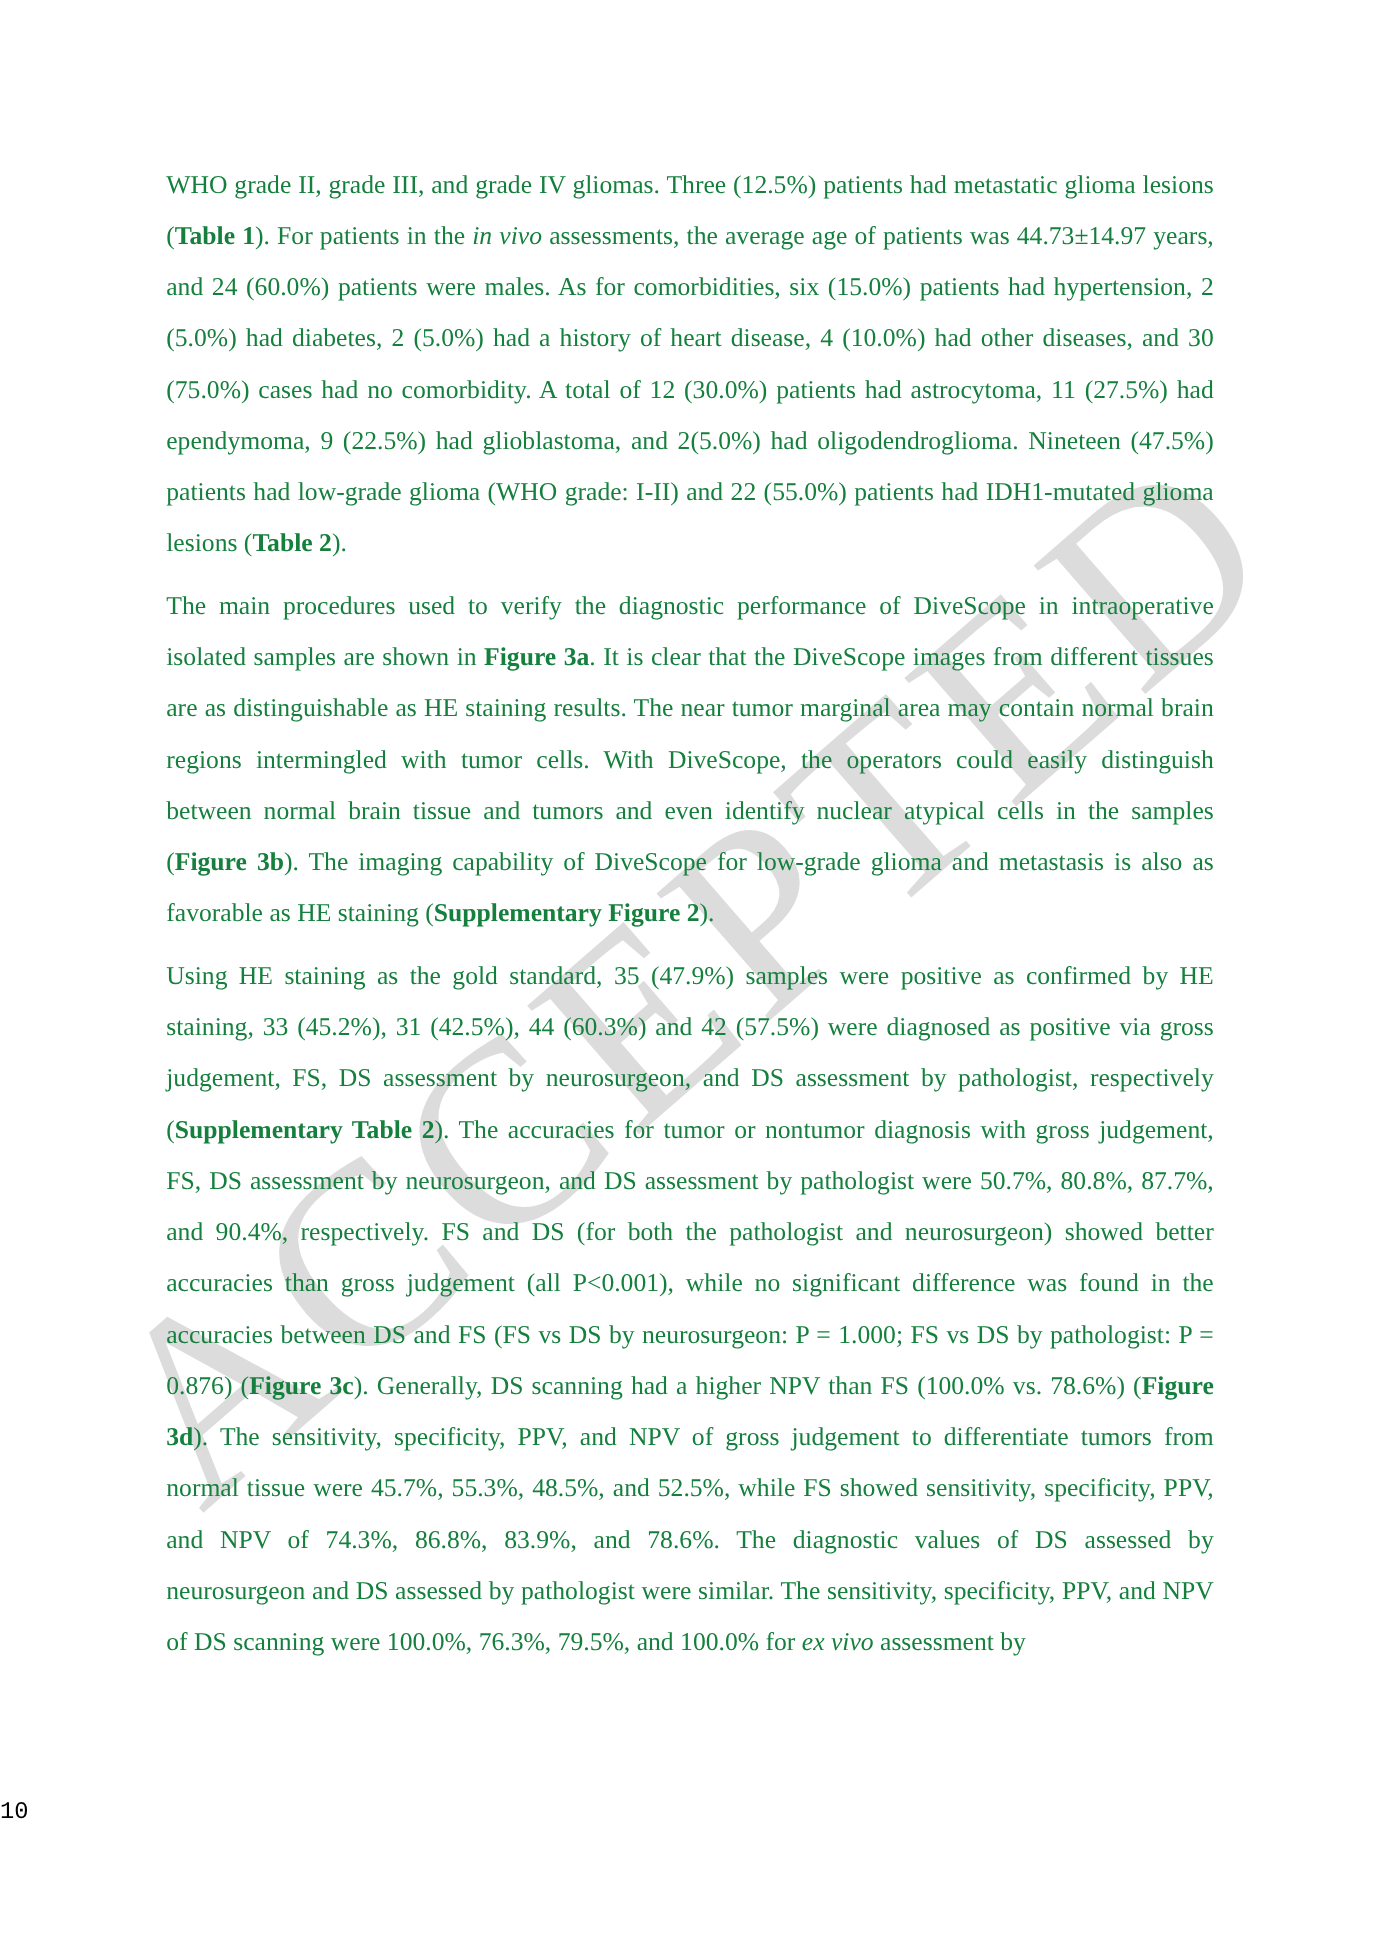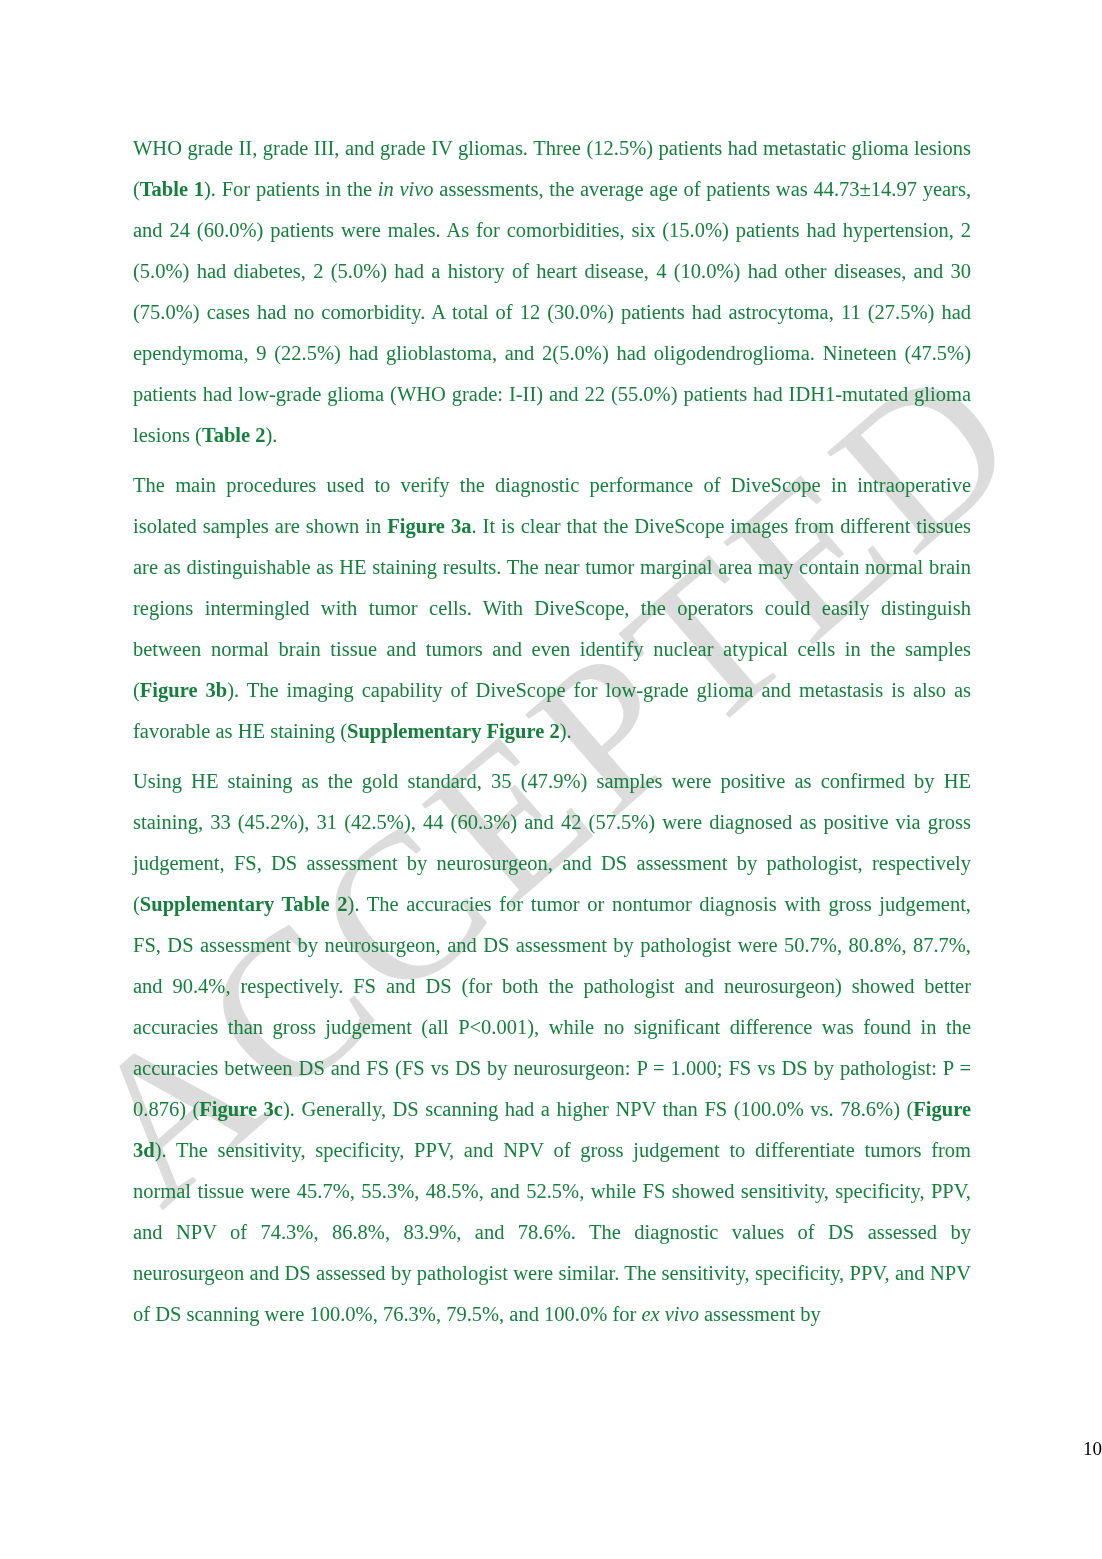--- a/index.html
+++ b/index.html
@@ -71,22 +71,23 @@
     color: #000000;
   }
   .b { font-weight: 700; }
   .i { font-style: italic; }
   
   .page-footer {
     position: absolute;
     left: 0;
     right: 0;
     top: 1437px;
-    text-align: right;
+    text-align: left;
     z-index: 2;
+    font-family: Liberation Mono, monospace;
   }
   .page-number {
     font-size: 19px;
     line-height: 24px;
     color: #000000;
   }
 </style>
 </head>
 <body>
 

